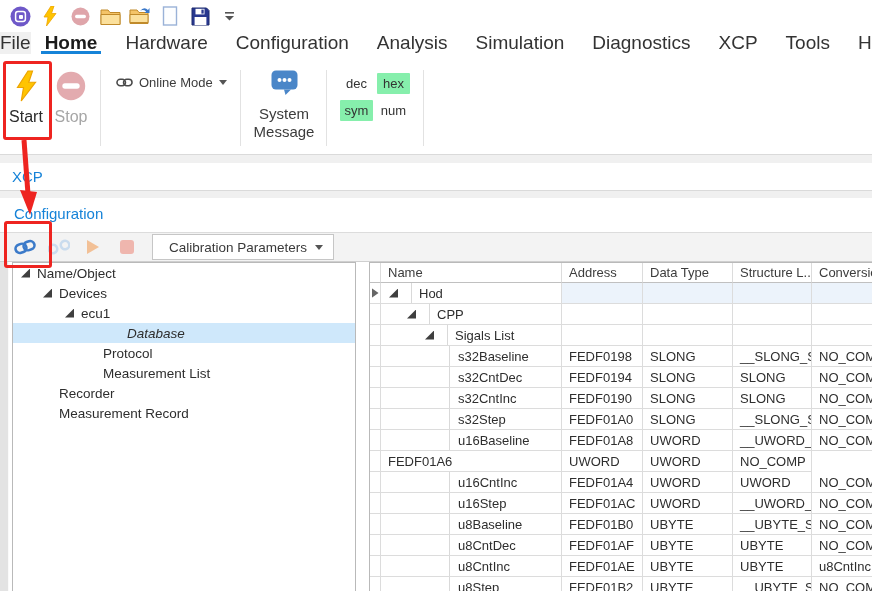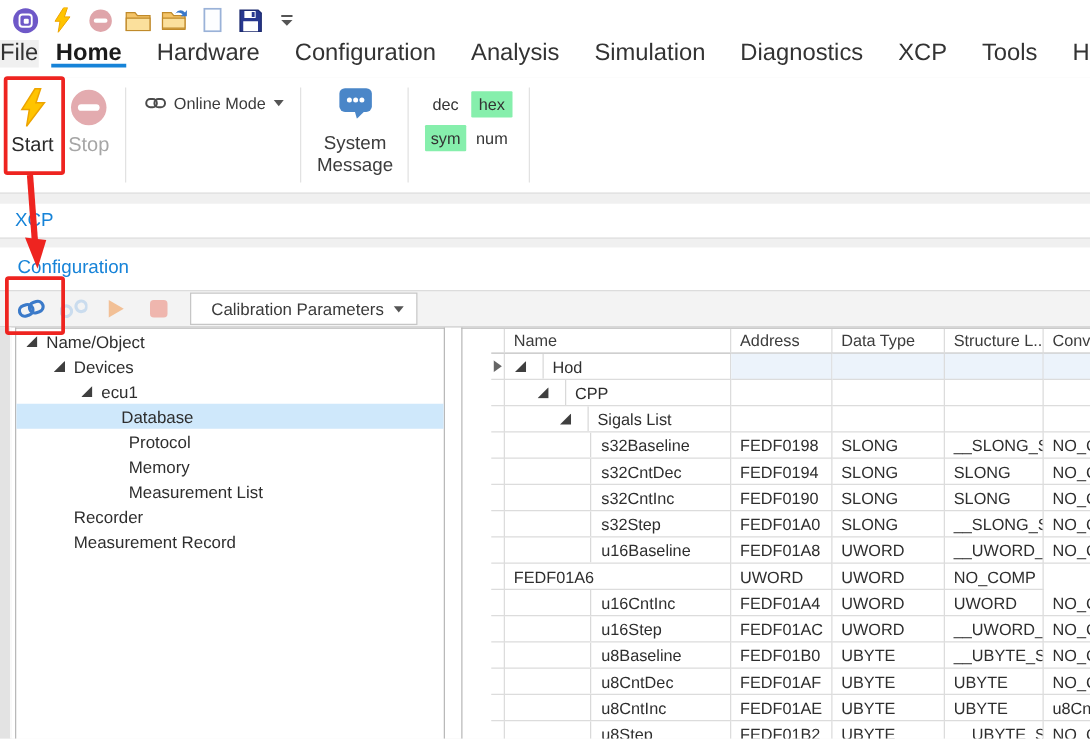--- a/index.html
+++ b/index.html
@@ -51,21 +51,21 @@
   #param-dd .txt{margin-left:16px;flex:1;}
   #param-dd .caret{margin-right:10px;}
   
   #leftstrip{position:absolute;left:0;top:262px;width:8px;height:329px;background:#e3e3e3;border-right:1px solid #fafafa;}
   #tree{position:absolute;left:12px;top:262px;width:344px;height:329px;background:#fff;border:1px solid #b9b9b9;border-bottom:none;box-sizing:border-box;overflow:hidden;font-size:13.5px;}
   .tree-row{height:20px;display:flex;align-items:center;color:#2e2e2e;}
   .tree-row.selected{background:#cfe8fb;}
   .exp{width:9px;height:9px;background:#3f3f3f;clip-path:polygon(100% 0,100% 100%,0 100%);flex:none;margin-right:7px;}
   .exp-sp{width:16px;flex:none;}
   
-  #table{position:absolute;left:369px;top:262px;width:503px;height:329px;background:#fff;border-left:1px solid #b9b9b9;border-top:1px solid #b9b9b9;box-sizing:border-box;overflow:hidden;padding-left:23px;}
+  #table{position:absolute;left:369px;top:262px;width:503px;height:329px;background:#fff;border-left:1px solid #b9b9b9;border-top:1px solid #b9b9b9;box-sizing:border-box;overflow:hidden;}
   .trow{display:grid;grid-template-columns:11px 181px 81px 90px 79px 131px;width:573px;}
   .trow.head{height:20px;}
   .trow.body{height:21px;}
   .tcell{border-right:1px solid #dcdcdc;border-bottom:1px solid #dcdcdc;display:flex;align-items:center;overflow:hidden;white-space:nowrap;font-size:13px;color:#2e2e2e;box-sizing:border-box;}
   .trow.head .tcell{border-bottom:1px solid #c0c0c0;color:#3c3c3c;padding-left:7px;}
   .trow.head .tcell.c0{padding-left:0;}
   .tcell.cur{background:#ecf3fb;}
   .rowind{width:7px;height:10px;background:#666;clip-path:polygon(0 0,100% 50%,0 100%);margin:0 auto;}
   .gwrap{display:flex;align-items:center;height:100%;}
   .gtext{border-left:1px solid #d9d9d9;height:100%;display:flex;align-items:center;padding-left:7px;margin-left:6px;}
@@ -256,31 +256,27 @@
       <span>Name/Object</span>
     </div>
     <div class="tree-row" style="padding-left: 30px;">
       <span class="exp"></span>
       <span>Devices</span>
     </div>
     <div class="tree-row" style="padding-left: 52px;">
       <span class="exp"></span>
       <span>ecu1</span>
     </div>
-    <div class="tree-row selected" style="padding-left: 68px;">
+    <div class="tree-row selected" style="padding-left: 98px; font-style: italic;">
       <span class="exp-sp"></span>
       <span>Database</span>
     </div>
     <div class="tree-row" style="padding-left: 74px;">
       <span class="exp-sp"></span>
       <span>Protocol</span>
-    </div>
-    <div class="tree-row" style="padding-left: 74px;">
-      <span class="exp-sp"></span>
-      <span>Memory</span>
     </div>
     <div class="tree-row" style="padding-left: 74px;">
       <span class="exp-sp"></span>
       <span>Measurement List</span>
     </div>
     <div class="tree-row" style="padding-left: 30px;">
       <span class="exp-sp"></span>
       <span>Recorder</span>
     </div>
     <div class="tree-row" style="padding-left: 30px;">

